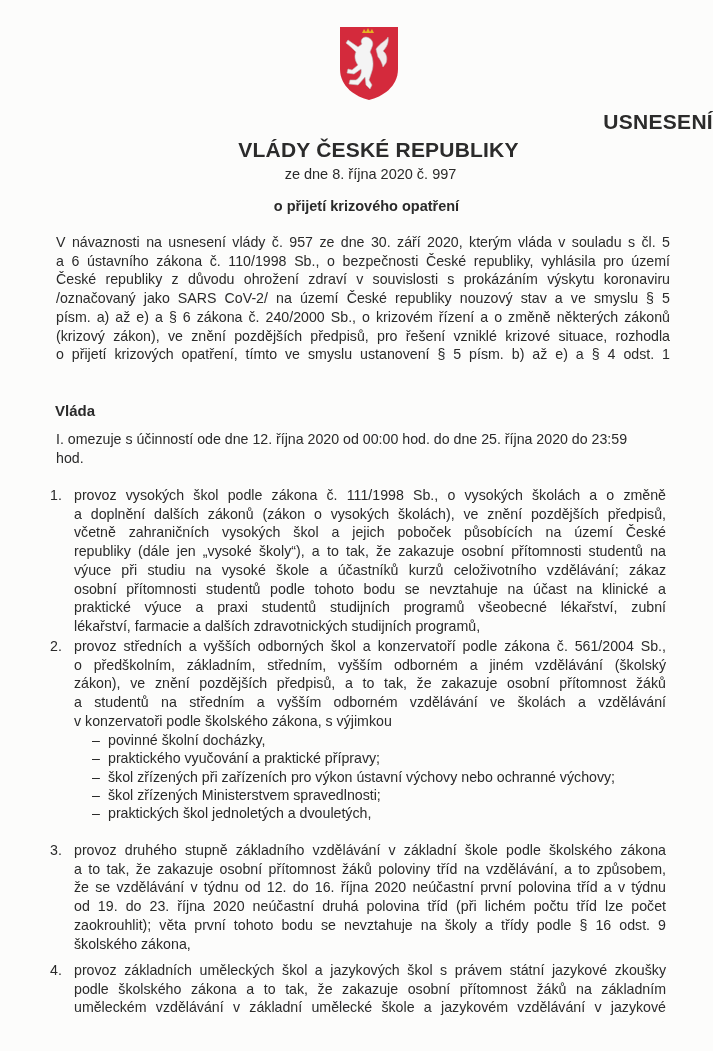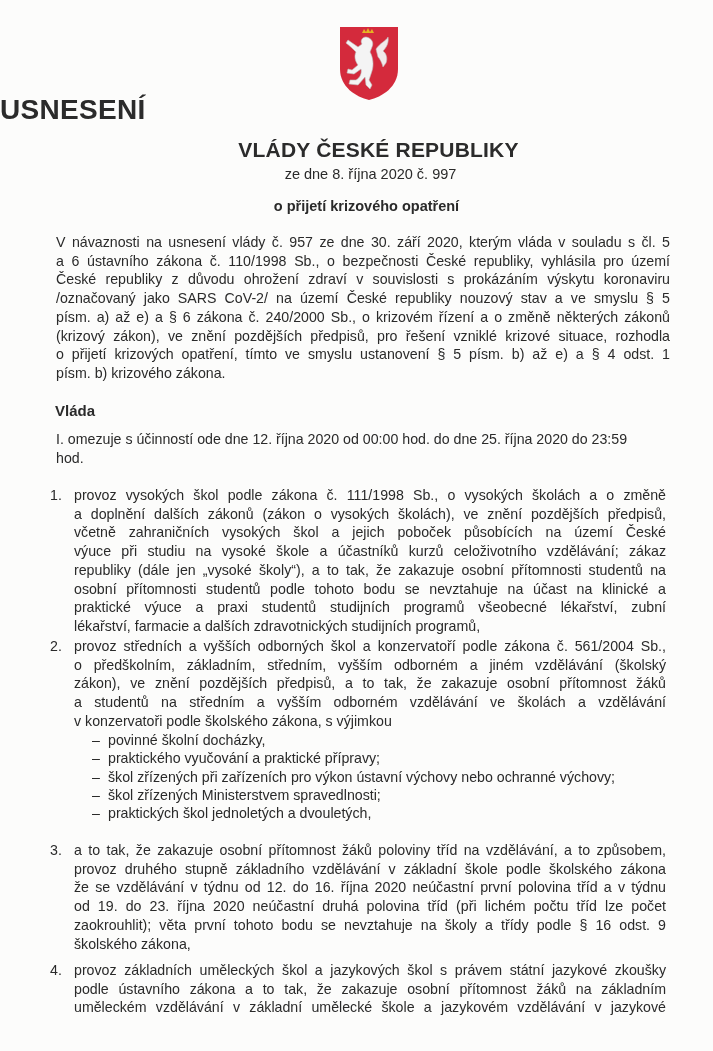--- a/index.html
+++ b/index.html
@@ -8,22 +8,22 @@
     background: #fcfcfb;
     font-family: "Liberation Sans", sans-serif;
     color: #2a2a2a;
     position: relative;
   }
   .page { position: absolute; inset: 0; }
   .crest {
     position: absolute; left: 338px; top: 25px; width: 62px; height: 76px;
   }
   .title1 {
-    position: absolute; left: 0; right: 0; top: 94px; text-align: left;
-    font-weight: bold; font-size: 28px; letter-spacing: 0.3px; color: #2b2b2b;
+    position: absolute; left: 0; right: 0; top: 110px; text-align: right;
+    font-weight: bold; font-size: 21px; letter-spacing: 0.3px; color: #2b2b2b;
   }
   .title2 {
     position: absolute; left: 0; right: 0; top: 138px; text-align: center;
     font-weight: bold; font-size: 21px; letter-spacing: 0.2px; padding-left: 44px; color: #2b2b2b;
   }
   .date {
     position: absolute; left: 0; right: 0; top: 166px; text-align: center;
     font-size: 14.5px; padding-left: 28px;
   }
   .subject {
@@ -77,38 +77,37 @@
   <div class="subject">o přijetí krizového opatření</div>
 
   <div class="intro">
     <span class="ln">V návaznosti na usnesení vlády č. 957 ze dne 30. září 2020, kterým vláda v souladu s čl. 5</span>
     <span class="ln">a 6 ústavního zákona č. 110/1998 Sb., o bezpečnosti České republiky, vyhlásila pro území</span>
     <span class="ln">České republiky z důvodu ohrožení zdraví v souvislosti s prokázáním výskytu koronaviru</span>
     <span class="ln">/označovaný jako SARS CoV-2/ na území České republiky nouzový stav a ve smyslu § 5</span>
     <span class="ln">písm. a) až e) a § 6 zákona č. 240/2000 Sb., o krizovém řízení a o změně některých zákonů</span>
     <span class="ln">(krizový zákon), ve znění pozdějších předpisů, pro řešení vzniklé krizové situace, rozhodla</span>
     <span class="ln">o přijetí krizových opatření, tímto ve smyslu ustanovení § 5 písm. b) až e) a § 4 odst. 1</span>
-    <span class="ln last">písm. b) krizového zákona.</span>
   </div>
 
   <div class="heading">Vláda</div>
 
   <div class="clause">
     <b>I. omezuje</b><span> s účinností ode dne 12. října 2020 od 00:00 hod. do dne 25. října 2020 do 23:59</span><br>
     <span>hod.</span>
   </div>
 
   <div class="item" style="top:486px;">
     <span class="num">1.</span>
     <div class="body">
       <span class="ln">provoz vysokých škol podle zákona č. 111/1998 Sb., o vysokých školách a o změně</span>
       <span class="ln">a doplnění dalších zákonů (zákon o vysokých školách), ve znění pozdějších předpisů,</span>
       <span class="ln">včetně zahraničních vysokých škol a jejich poboček působících na území České</span>
+      <span class="ln">republiky (dále jen „vysoké školy“), a to tak, že zakazuje osobní přítomnosti studentů na</span>
       <span class="ln">výuce při studiu na vysoké škole a účastníků kurzů celoživotního vzdělávání; zákaz</span>
-      <span class="ln">republiky (dále jen „vysoké školy“), a to tak, že zakazuje osobní přítomnosti studentů na</span>
       <span class="ln">osobní přítomnosti studentů podle tohoto bodu se nevztahuje na účast na klinické a</span>
       <span class="ln">praktické výuce a praxi studentů studijních programů všeobecné lékařství, zubní</span>
       <span class="ln last">lékařství, farmacie a dalších zdravotnických studijních programů,</span>
     </div>
   </div>
 
   <div class="item" style="top:637px;">
     <span class="num">2.</span>
     <div class="body">
       <span class="ln">provoz středních a vyšších odborných škol a konzervatoří podle zákona č. 561/2004 Sb.,</span>
@@ -123,31 +122,31 @@
     <span class="d">povinné školní docházky,</span>
     <span class="d">praktického vyučování a praktické přípravy;</span>
     <span class="d">škol zřízených při zařízeních pro výkon ústavní výchovy nebo ochranné výchovy;</span>
     <span class="d">škol zřízených Ministerstvem spravedlnosti;</span>
     <span class="d">praktických škol jednoletých a dvouletých,</span>
   </div>
 
   <div class="item" style="top:841px;">
     <span class="num">3.</span>
     <div class="body">
+      <span class="ln">provoz druhého stupně základního vzdělávání v základní škole podle školského zákona</span>
       <span class="ln">a to tak, že zakazuje osobní přítomnost žáků poloviny tříd na vzdělávání, a to způsobem,</span>
-      <span class="ln">provoz druhého stupně základního vzdělávání v základní škole podle školského zákona</span>
       <span class="ln">že se vzdělávání v týdnu od 12. do 16. října 2020 neúčastní první polovina tříd a v týdnu</span>
       <span class="ln">od 19. do 23. října 2020 neúčastní druhá polovina tříd (při lichém počtu tříd lze počet</span>
       <span class="ln">zaokrouhlit); věta první tohoto bodu se nevztahuje na školy a třídy podle § 16 odst. 9</span>
       <span class="ln last">školského zákona,</span>
     </div>
   </div>
 
   <div class="item" style="top:961px;">
     <span class="num">4.</span>
     <div class="body">
       <span class="ln">provoz základních uměleckých škol a jazykových škol s právem státní jazykové zkoušky</span>
-      <span class="ln">podle ústavního zákona a to tak, že zakazuje osobní přítomnost žáků na základním</span>
+      <span class="ln">podle školského zákona a to tak, že zakazuje osobní přítomnost žáků na základním</span>
       <span class="ln">uměleckém vzdělávání v základní umělecké škole a jazykovém vzdělávání v jazykové</span>
     </div>
   </div>
 
 </div>
 
 </body></html>

